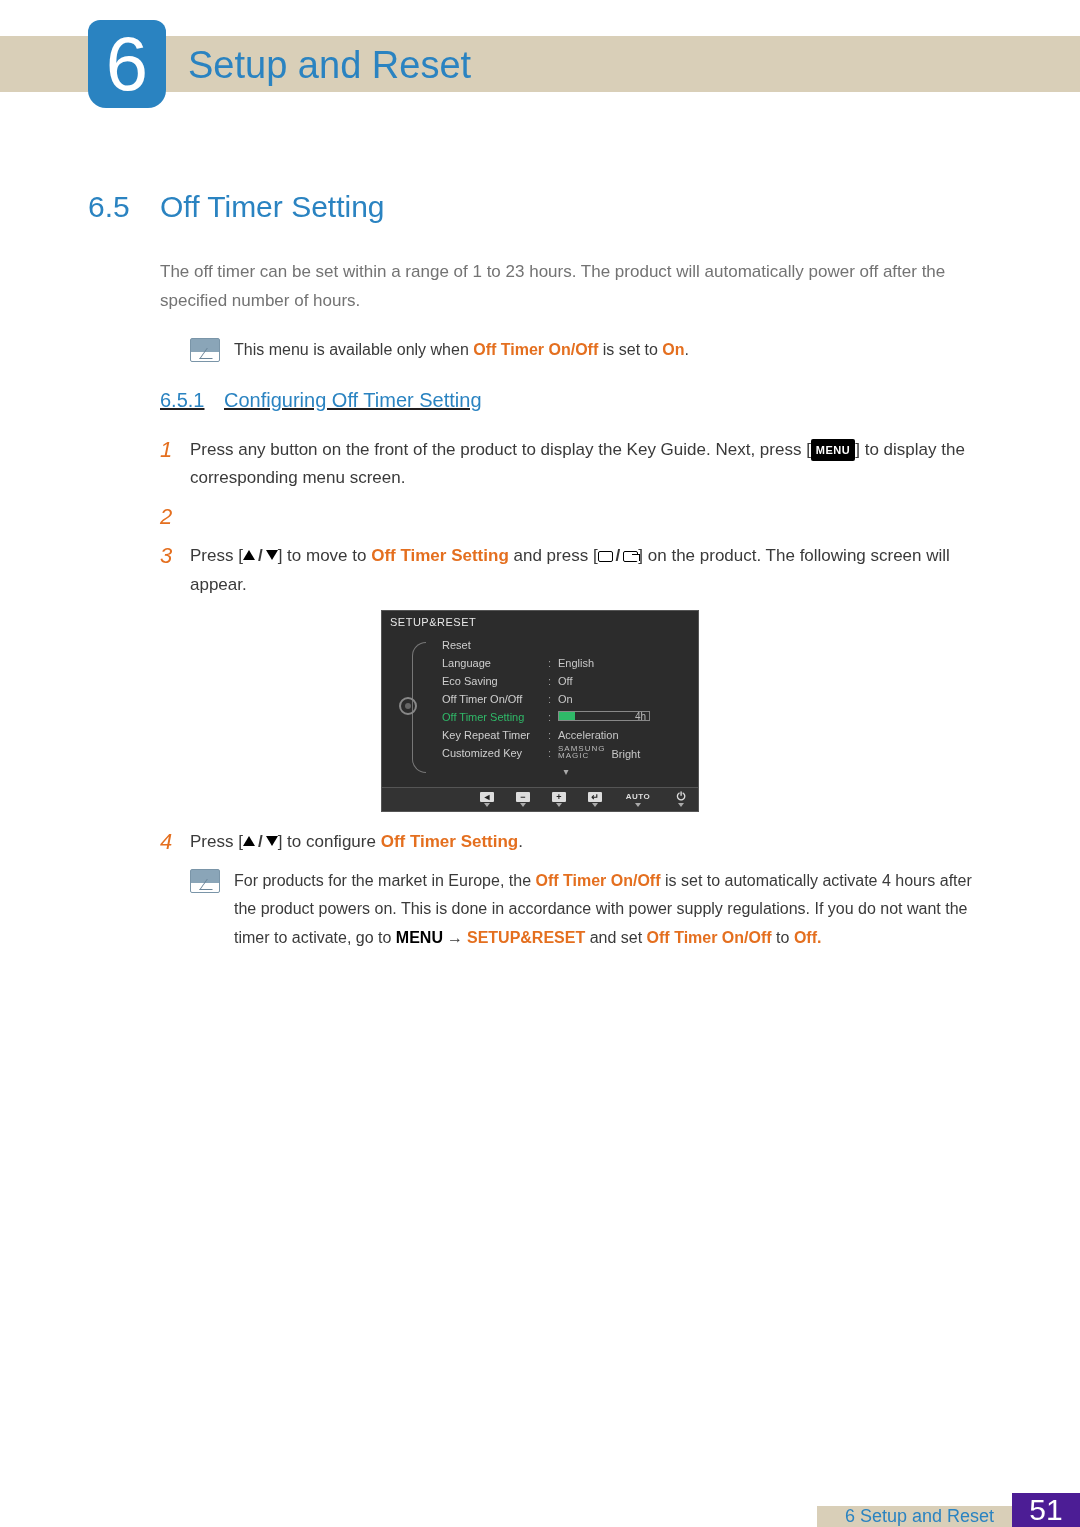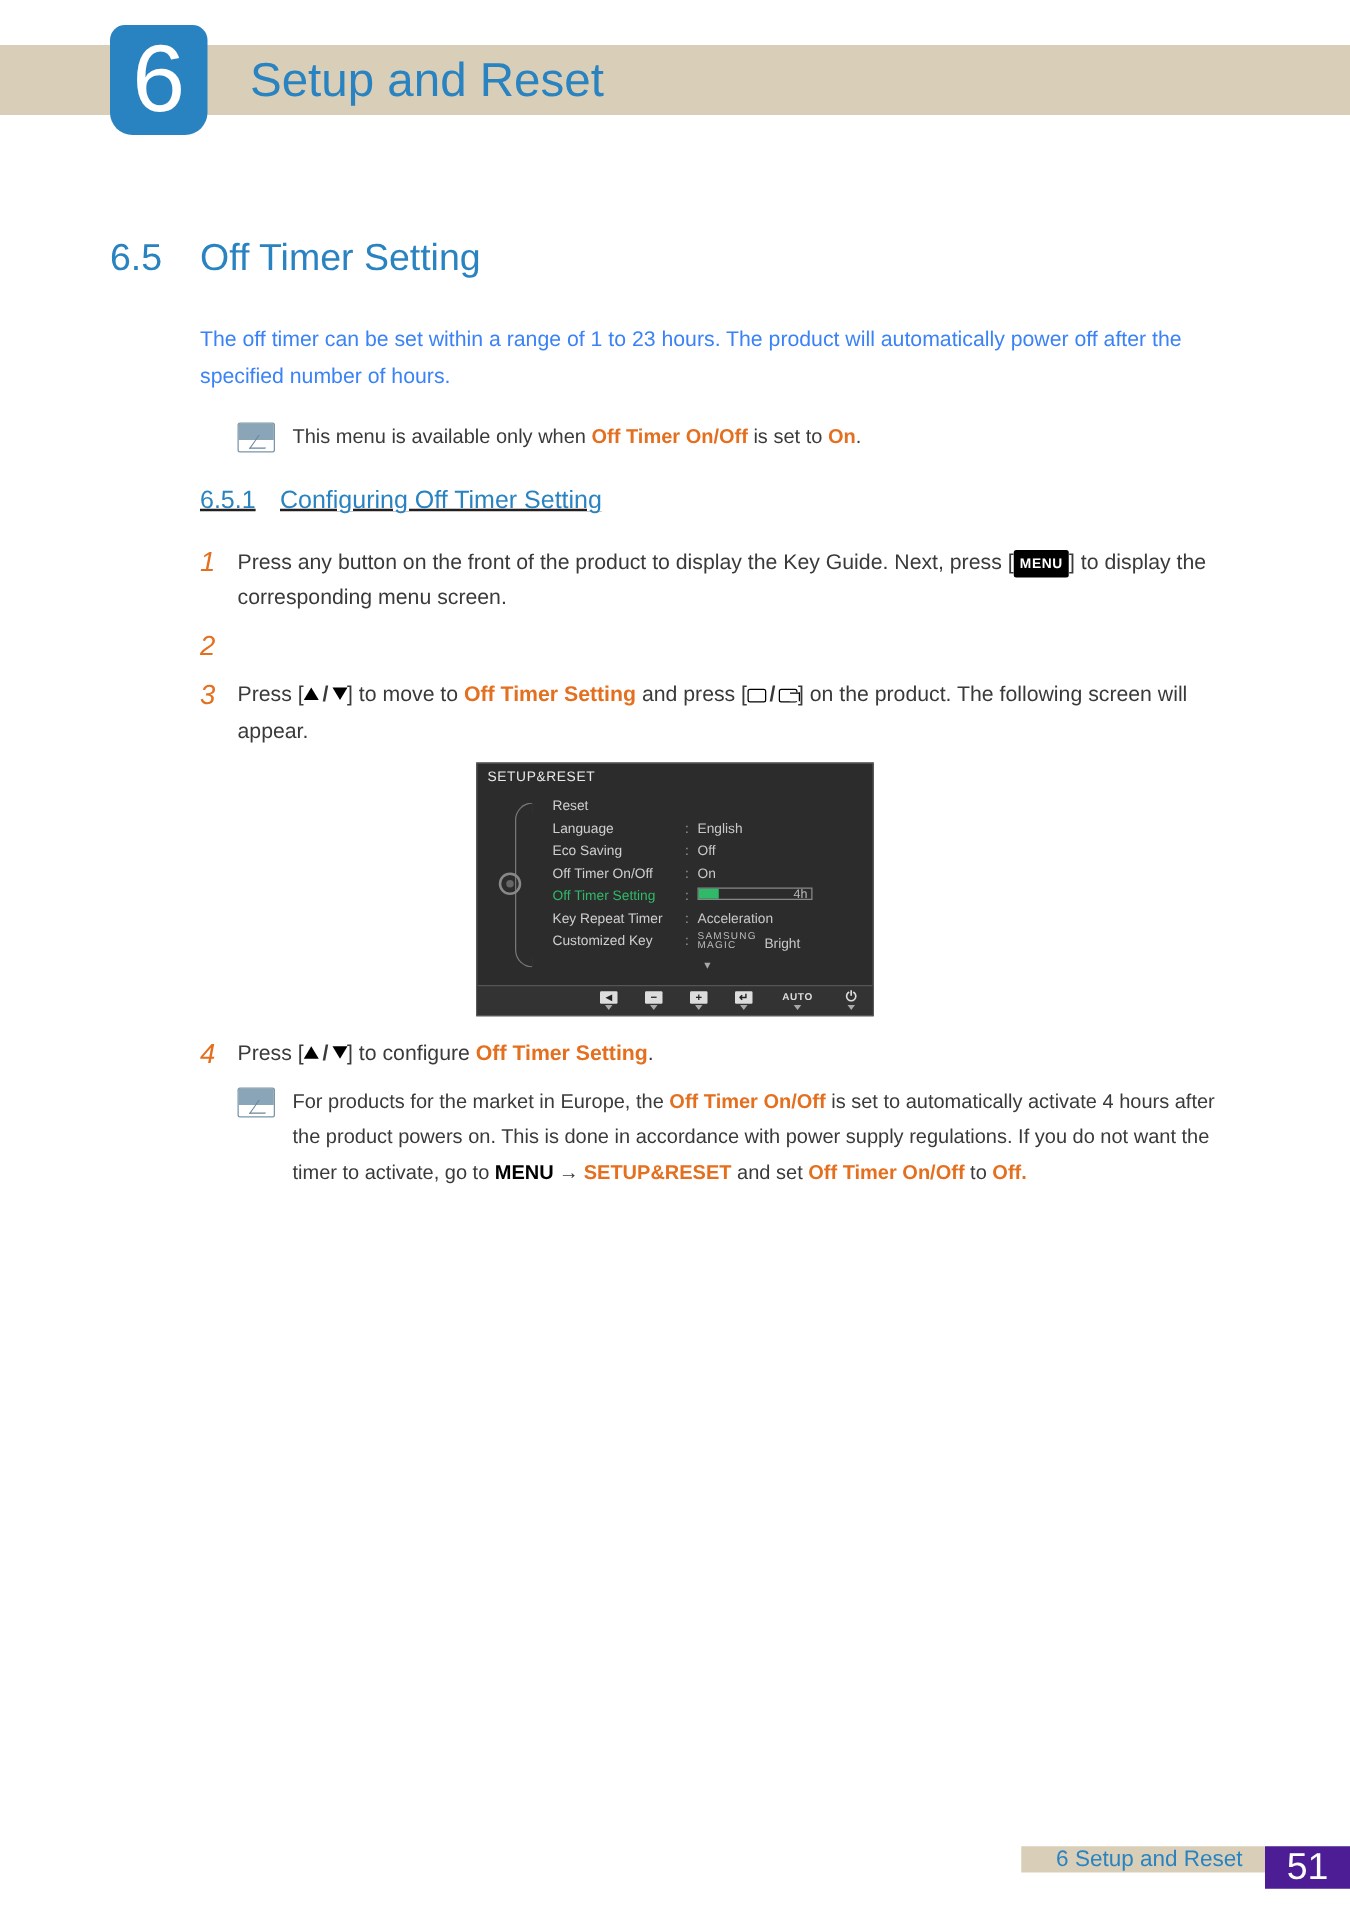--- a/index.html
+++ b/index.html
@@ -34,21 +34,21 @@
   .chapter-badge-inner {
     color: #ffffff;
     font-size: 76px;
     font-weight: 400;
     line-height: 1;
     font-family: Arial, Helvetica, sans-serif;
   }
   .chapter-title {
     position: absolute;
     top: 44px;
-    left: 200px;
+    left: 188px;
     font-size: 38px;
     color: #2a83c1;
     font-weight: 400;
   }
   .content {
     position: absolute;
     top: 190px;
     left: 88px;
     right: 88px;
   }
@@ -66,21 +66,21 @@
   }
   .section-title {
     color: #2a83c1;
     font-size: 30px;
     font-weight: 400;
   }
   .body-text {
     margin-left: 72px;
     font-size: 17px;
     line-height: 1.7;
-    color: #3b82f6;
+    color: #737373;
     margin-bottom: 20px;
   }
   .note-row {
     display: flex;
     margin-left: 102px;
     margin-bottom: 24px;
     gap: 14px;
   }
   .note-icon {
     width: 30px;
@@ -327,21 +327,21 @@
     border-top: 4px solid #aaa;
   }
 
   .footer {
     position: absolute;
     bottom: 0;
     left: 0; right: 0;
     height: 50px;
     display: flex;
     justify-content: flex-end;
-    align-items: flex-start;
+    align-items: flex-end;
   }
   .footer-text {
     background: #d9cfb8;
     color: #2a83c1;
     font-size: 18px;
     display: flex;
     align-items: center;
     padding: 0 18px 0 28px;
   }
   .footer-page {

